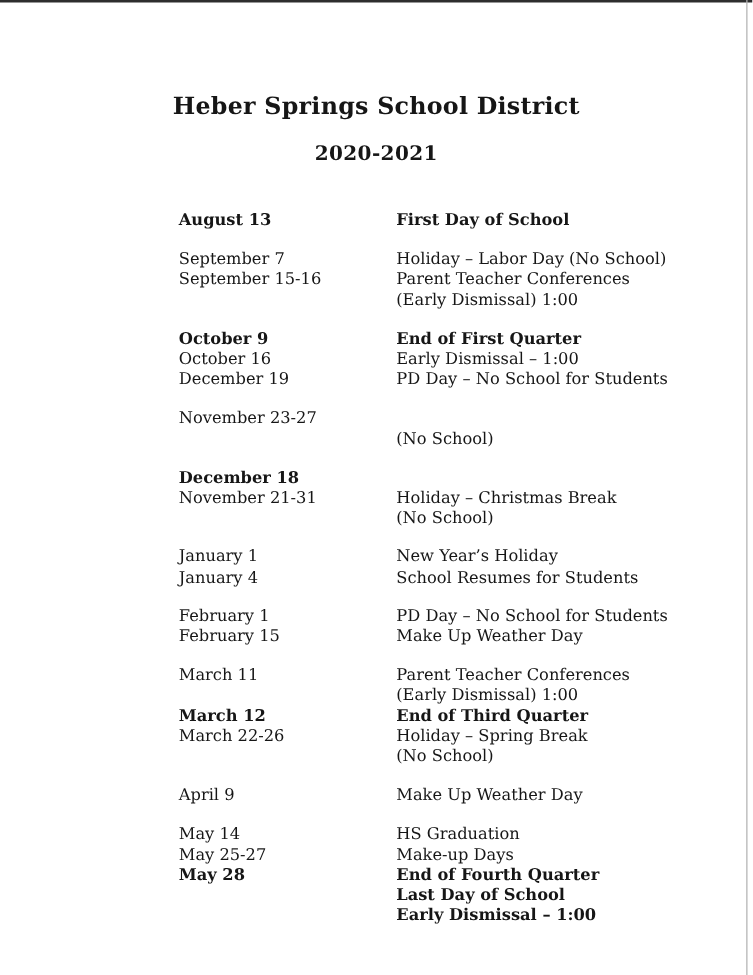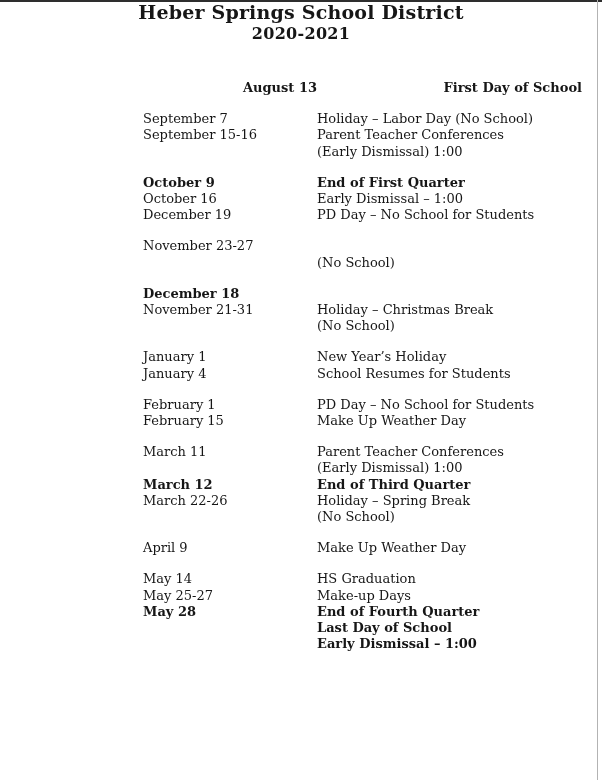--- a/index.html
+++ b/index.html
@@ -17,44 +17,44 @@
     top: 0; left: 0;
     width: 602px; height: 2px;
     background: #2e2e2e;
   }
   .right-edge {
     position: absolute;
     top: 0; left: 597px;
     width: 1px; height: 780px;
     background: #b3b3b3;
   }
-  .page { }
+  .page { padding-top: 73px; }
   .title {
     margin: 0;
     text-align: center;
     font-size: 19px;
     line-height: 24px;
     font-weight: bold;
     letter-spacing: 0.2px;
   }
   .subtitle {
-    margin: 0;
+    margin: 16px;
     text-align: center;
     font-size: 16px;
     line-height: 20px;
     font-weight: bold;
     letter-spacing: 0.3px;
   }
   .schedule {
     margin: 36px 20px 0 143px;
     font-size: 13px;
     line-height: 16.2px;
   }
   .group { margin-top: 15px; }
-  .group:first-child { margin-top: 0; text-align: right; }
+  .group:first-child { margin-top: 0; }
   .row { display: flex; }
   .date { width: 174px; flex: none; }
   .event { flex: 1; }
   .bold { font-weight: bold; }
 </style>
 </head>
 <body>
 
 <div class="top-edge"></div>
 <div class="right-edge"></div>

